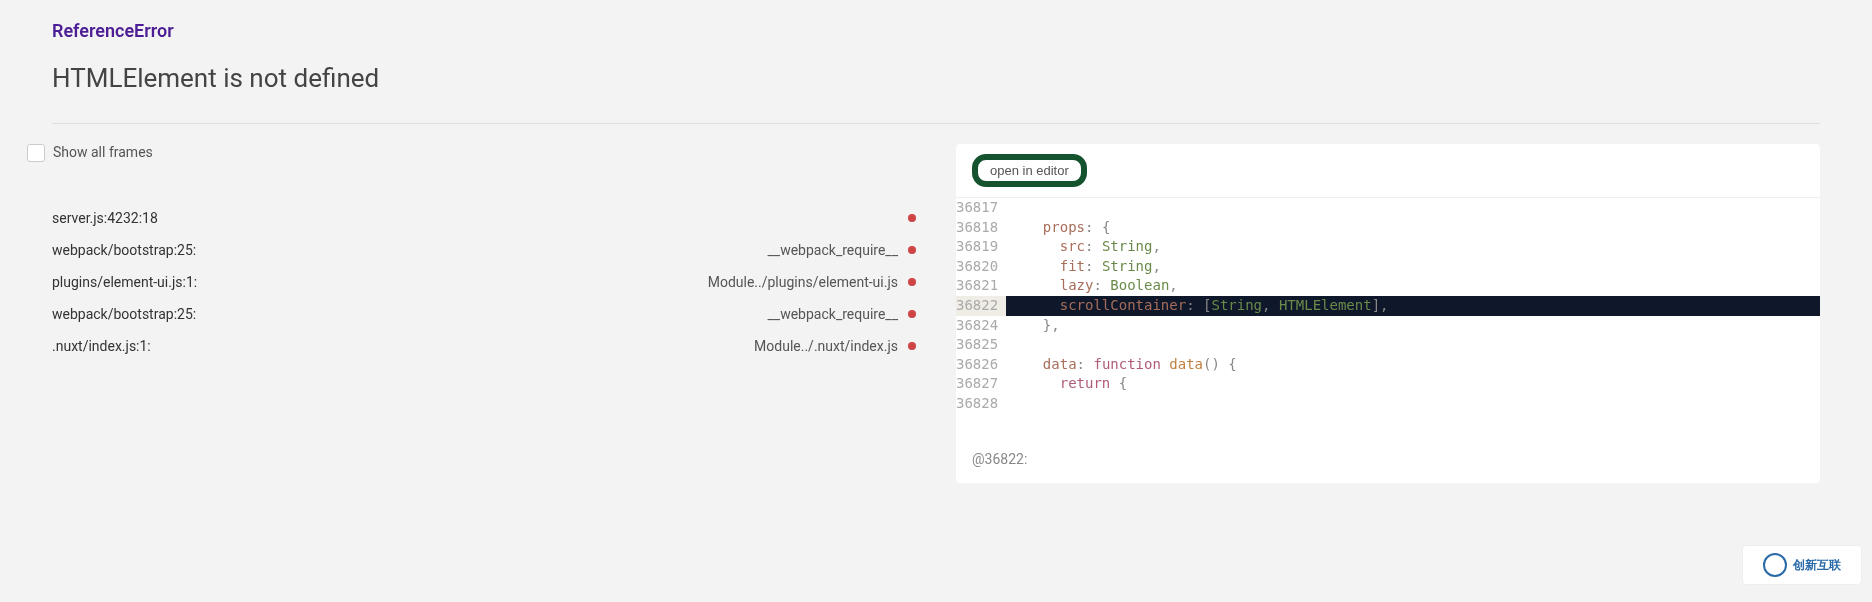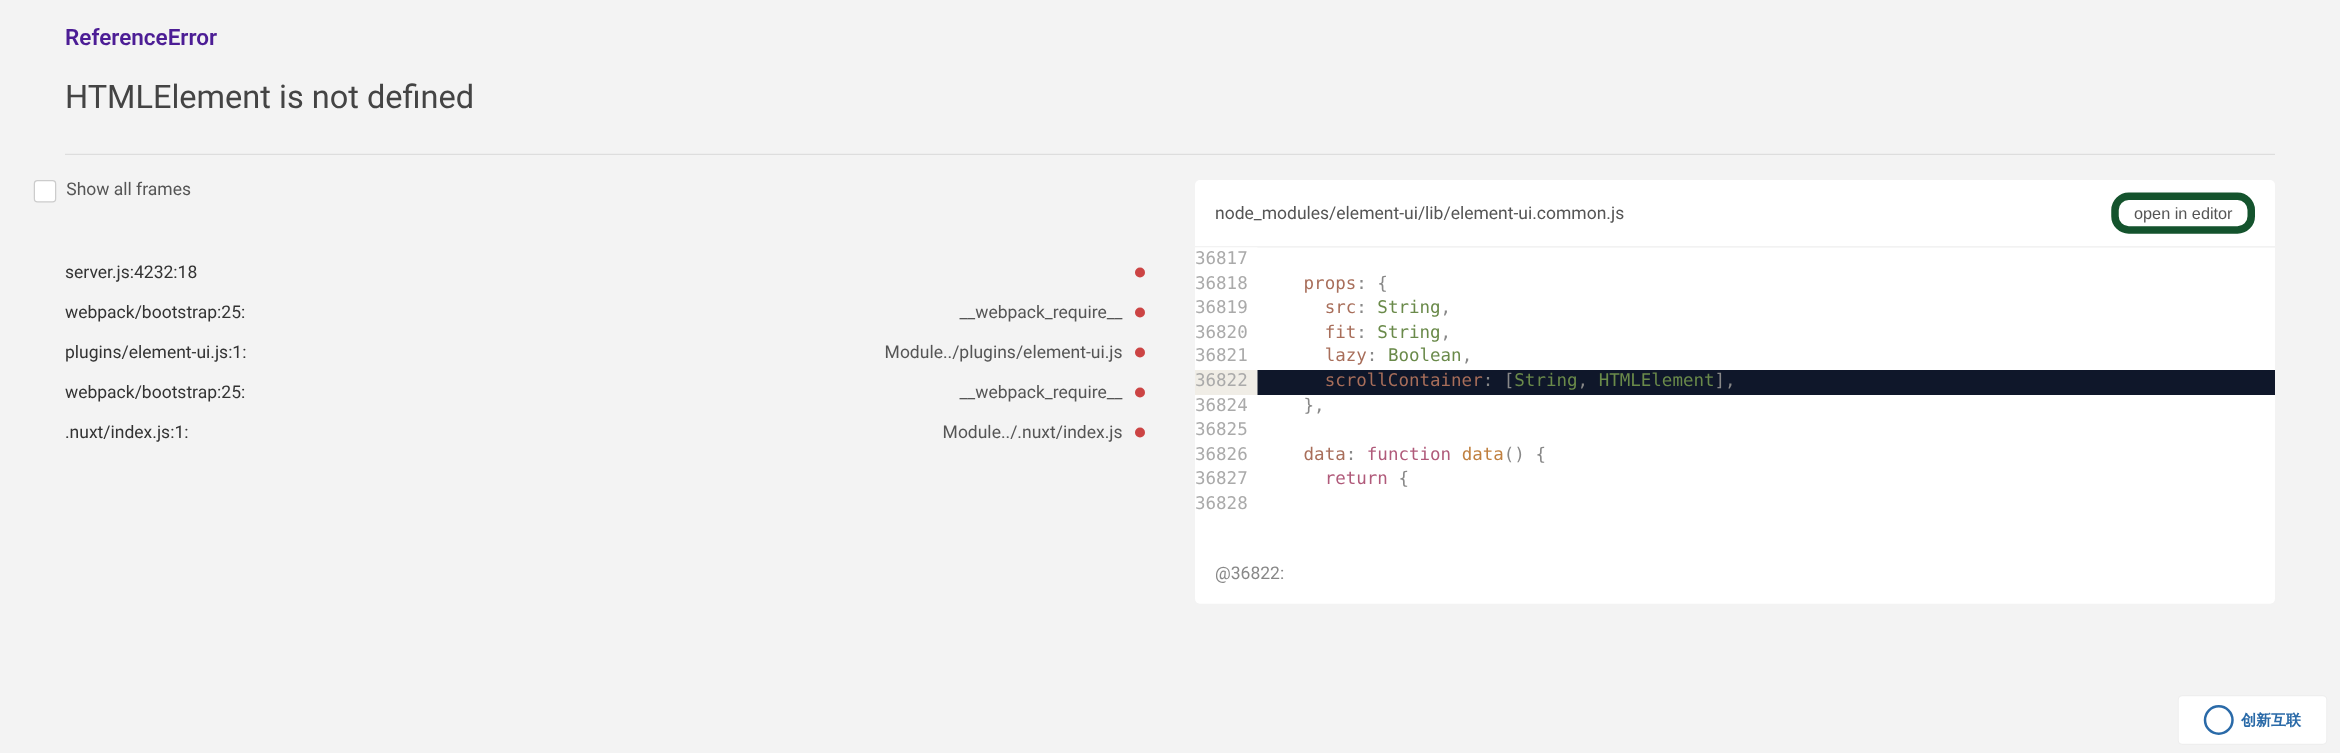--- a/index.html
+++ b/index.html
@@ -147,21 +147,21 @@
     .tok-fn { color: #c08040; }
     .code-footer {
       padding: 16px 16px;
       color: #888;
       font-size: 14px;
       border-top: 1px solid transparent;
       margin-top: 20px;
     }
     .watermark {
       position: fixed;
-      bottom: 6px;
+      bottom: 17px;
       right: 10px;
       width: 120px;
       height: 40px;
       background: #fff;
       border-radius: 4px;
       display: flex;
       align-items: center;
       justify-content: center;
       gap: 6px;
       color: #2a6aa8;
@@ -225,21 +225,20 @@
               <span>Module../.nuxt/index.js</span>
               <span class="dot"></span>
             </span>
           </div>
         </div>
     </div>
 
     <div class="right-panel">
       <div class="code-panel">
         <div class="code-header">
-          <span class="file-path">node_modules/element-ui/lib/element-ui.common.js</span>
           <button class="open-editor">open in editor</button>
         </div>
         <div class="code-body" id="code-body">
             <div class="code-line"><span class="line-no">36817</span><span class="line-content"></span></div>
             <div class="code-line"><span class="line-no">36818</span><span class="line-content">  <span class="tok-key">props</span><span class="tok-punct">:</span> <span class="tok-punct">{</span></span></div>
             <div class="code-line"><span class="line-no">36819</span><span class="line-content">    <span class="tok-key">src</span><span class="tok-punct">:</span> <span class="tok-type">String</span><span class="tok-punct">,</span></span></div>
             <div class="code-line"><span class="line-no">36820</span><span class="line-content">    <span class="tok-key">fit</span><span class="tok-punct">:</span> <span class="tok-type">String</span><span class="tok-punct">,</span></span></div>
             <div class="code-line"><span class="line-no">36821</span><span class="line-content">    <span class="tok-key">lazy</span><span class="tok-punct">:</span> <span class="tok-type">Boolean</span><span class="tok-punct">,</span></span></div>
             <div class="code-line highlight"><span class="line-no">36822</span><span class="line-content">    <span class="tok-key">scrollContainer</span><span class="tok-punct">:</span> <span class="tok-punct">[</span><span class="tok-type">String</span><span class="tok-punct">,</span> <span class="tok-type">HTMLElement</span><span class="tok-punct">]</span><span class="tok-punct">,</span></span></div>
             <div class="code-line"><span class="line-no">36824</span><span class="line-content">  <span class="tok-punct">}</span><span class="tok-punct">,</span></span></div>

